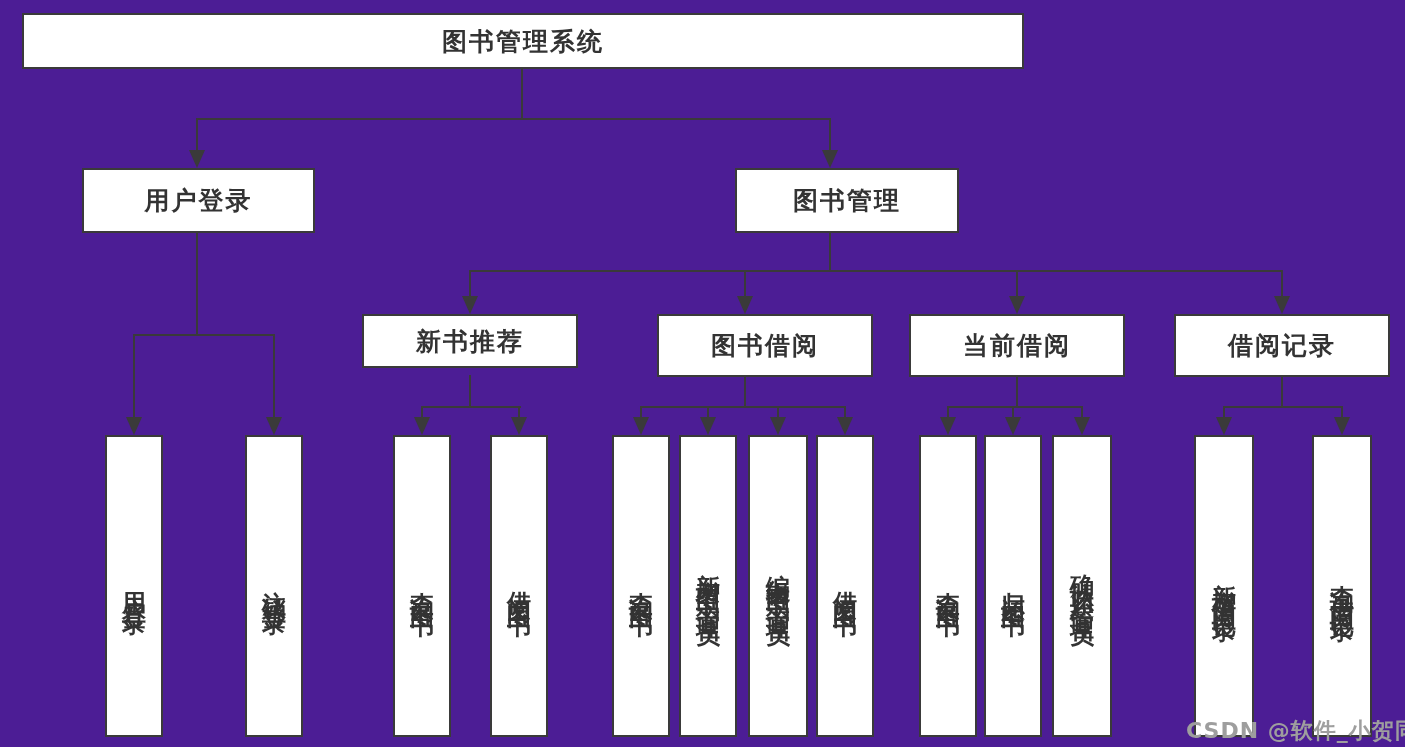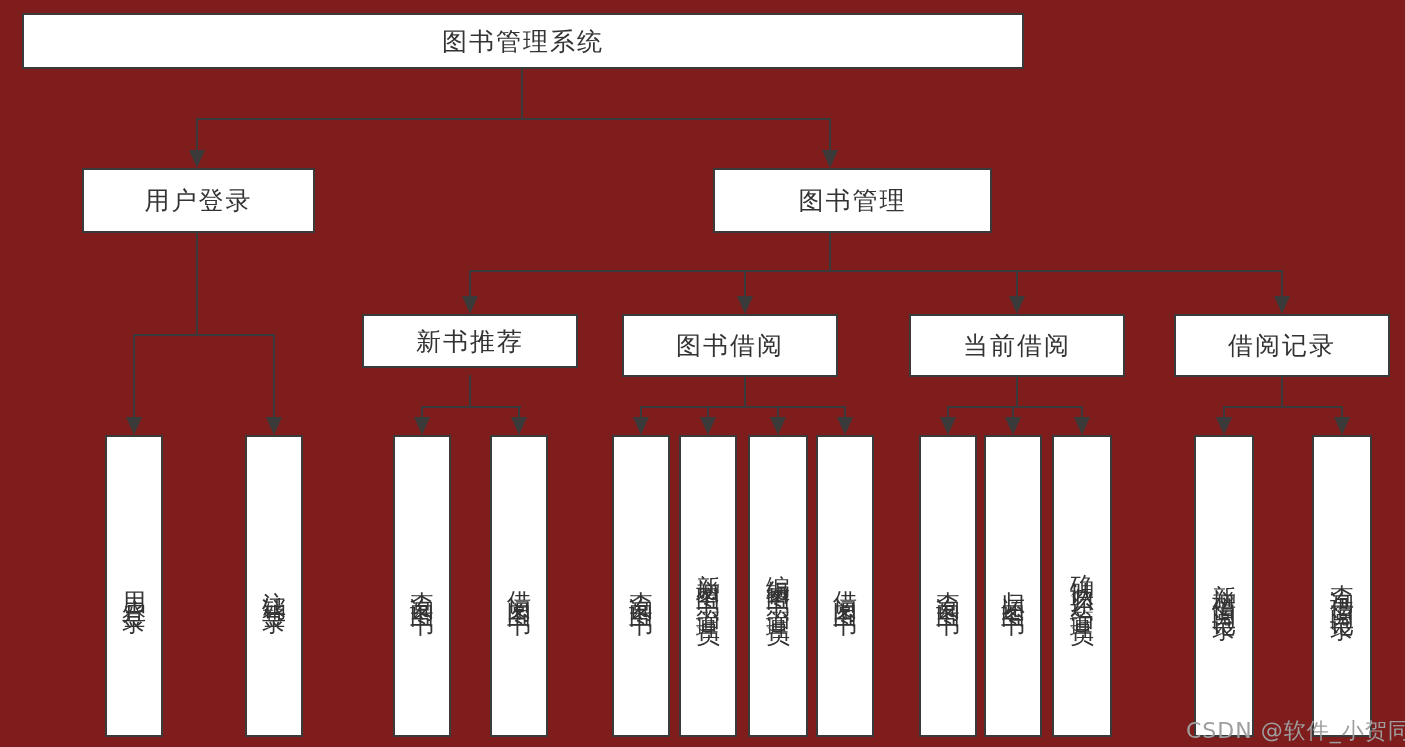--- a/index.html
+++ b/index.html
@@ -1,21 +1,22 @@
 <!DOCTYPE html>
 <html><head>
 <meta charset="utf-8">
 <style>
   html,body{margin:0;padding:0;background:#ffffff;}
   .canvas{
     position:relative;
     width:1405px;height:747px;
-    background:#7f1d1d;
+    background:#4c1d95;
     font-family:"DejaVu Sans","Liberation Sans",sans-serif;
     overflow:hidden;
+    font-weight:bold;
   }
   .box{
     position:absolute;
     box-sizing:border-box;
     border:2px solid #3a3a3a;
     background:#ffffff;
     color:#333333;
     display:flex;
     align-items:center;
     justify-content:center;
@@ -53,24 +54,24 @@
   }
 </style>
 </head>
 <body>
 
 <div class="canvas">
 
   <div class="box h" style="left:22px;top:13px;width:1002px;height:56px">图书管理系统</div>
 
   <div class="box h" style="left:82px;top:168px;width:233px;height:65px">用户登录</div>
-  <div class="box h" style="left:713px;top:168px;width:279px;height:65px">图书管理</div>
+  <div class="box h" style="left:735px;top:168px;width:224px;height:65px">图书管理</div>
 
   <div class="box h" style="left:362px;top:314px;width:216px;height:54px">新书推荐</div>
-  <div class="box h" style="left:622px;top:314px;width:216px;height:63px">图书借阅</div>
+  <div class="box h" style="left:657px;top:314px;width:216px;height:63px">图书借阅</div>
   <div class="box h" style="left:909px;top:314px;width:216px;height:63px">当前借阅</div>
   <div class="box h" style="left:1174px;top:314px;width:216px;height:63px">借阅记录</div>
 
   <div class="box v" style="left:105px;top:435px;width:58px;height:302px">用户登录</div>
   <div class="box v" style="left:245px;top:435px;width:58px;height:302px">注销登录</div>
 
   <div class="box v" style="left:393px;top:435px;width:58px;height:302px">查询图书</div>
   <div class="box v" style="left:490px;top:435px;width:58px;height:302px">借阅图书</div>
 
   <div class="box v" style="left:612px;top:435px;width:58px;height:302px">查询图书</div>

